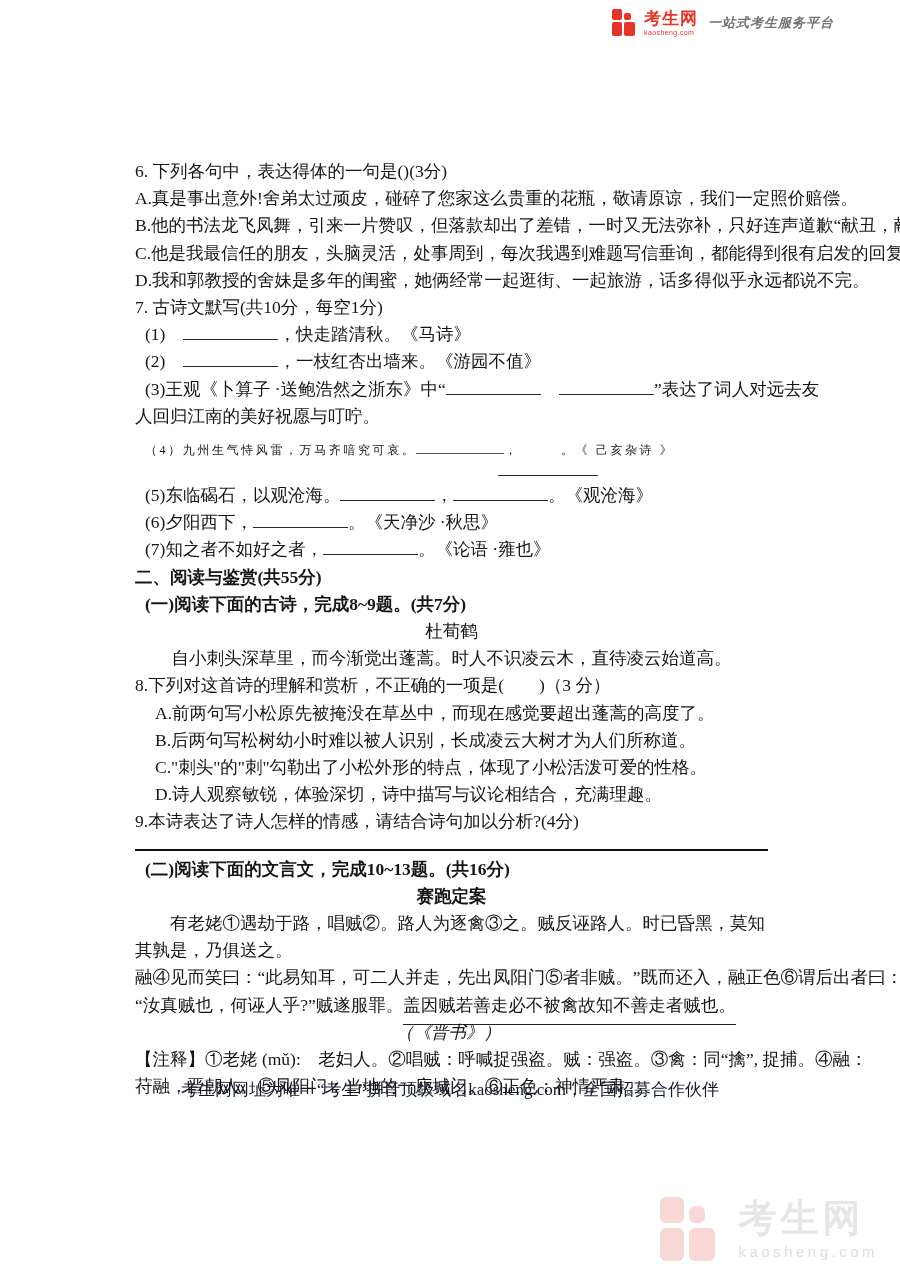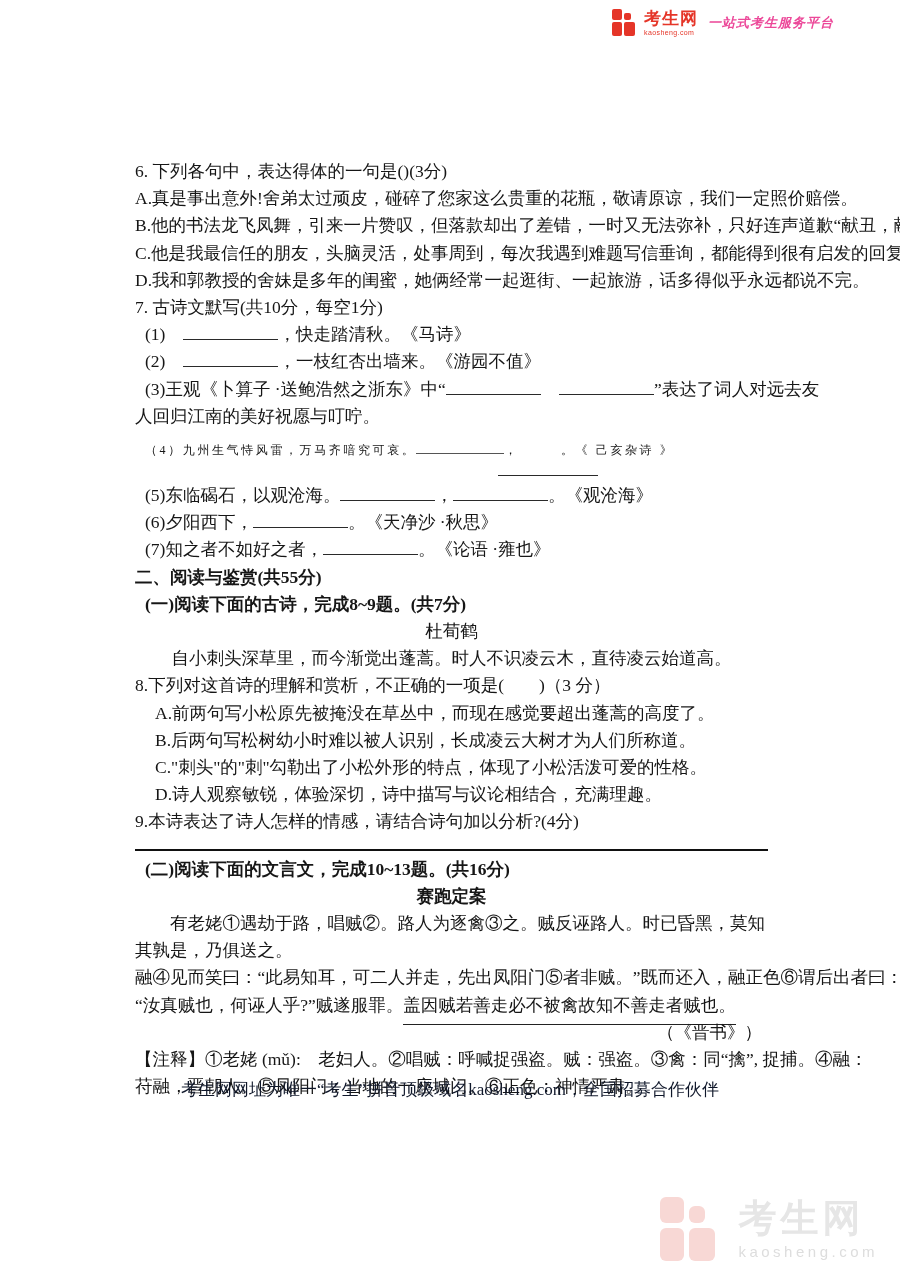--- a/index.html
+++ b/index.html
@@ -28,32 +28,32 @@
     font-family:"Liberation Sans","DejaVu Sans",sans-serif;
     font-size:17px; font-weight:bold; color:#e53528; letter-spacing:1px;
   }
   .brand-domain {
     font-family:"Liberation Sans","DejaVu Sans",sans-serif;
     font-size:7px; color:#e53528; margin-top:2px; letter-spacing:.4px;
   }
   .brand-slogan {
     margin-left:10px;
     font-size:13px; font-weight:bold; font-style:italic;
-    color:#ec4899; letter-spacing:1px;
+    color:#737373; letter-spacing:1px;
   }
 
   
   .content {
     position:absolute; left:135px; top:158px; width:633px;
     font-size:17.5px; line-height:27.2px;
   }
   .ln { white-space:nowrap; }
   .bold { font-weight:bold; }
   .center { text-align:center; }
-  .right { text-align:right; padding-right:6px; }
+  .right { text-align:center; padding-right:6px;font-style:italic; }
   .ind10 { padding-left:10px; }
   .ind20 { padding-left:20px; }
   .indent2 { text-indent:2em; white-space:normal; }
 
   .blank {
     display:inline-block; height:.85em;
     border-bottom:1.4px solid #2a2a2a;
     width:95px; vertical-align:baseline;
   }
   .blank.w88 { width:88px; } .blank.w100 { width:100px; }

